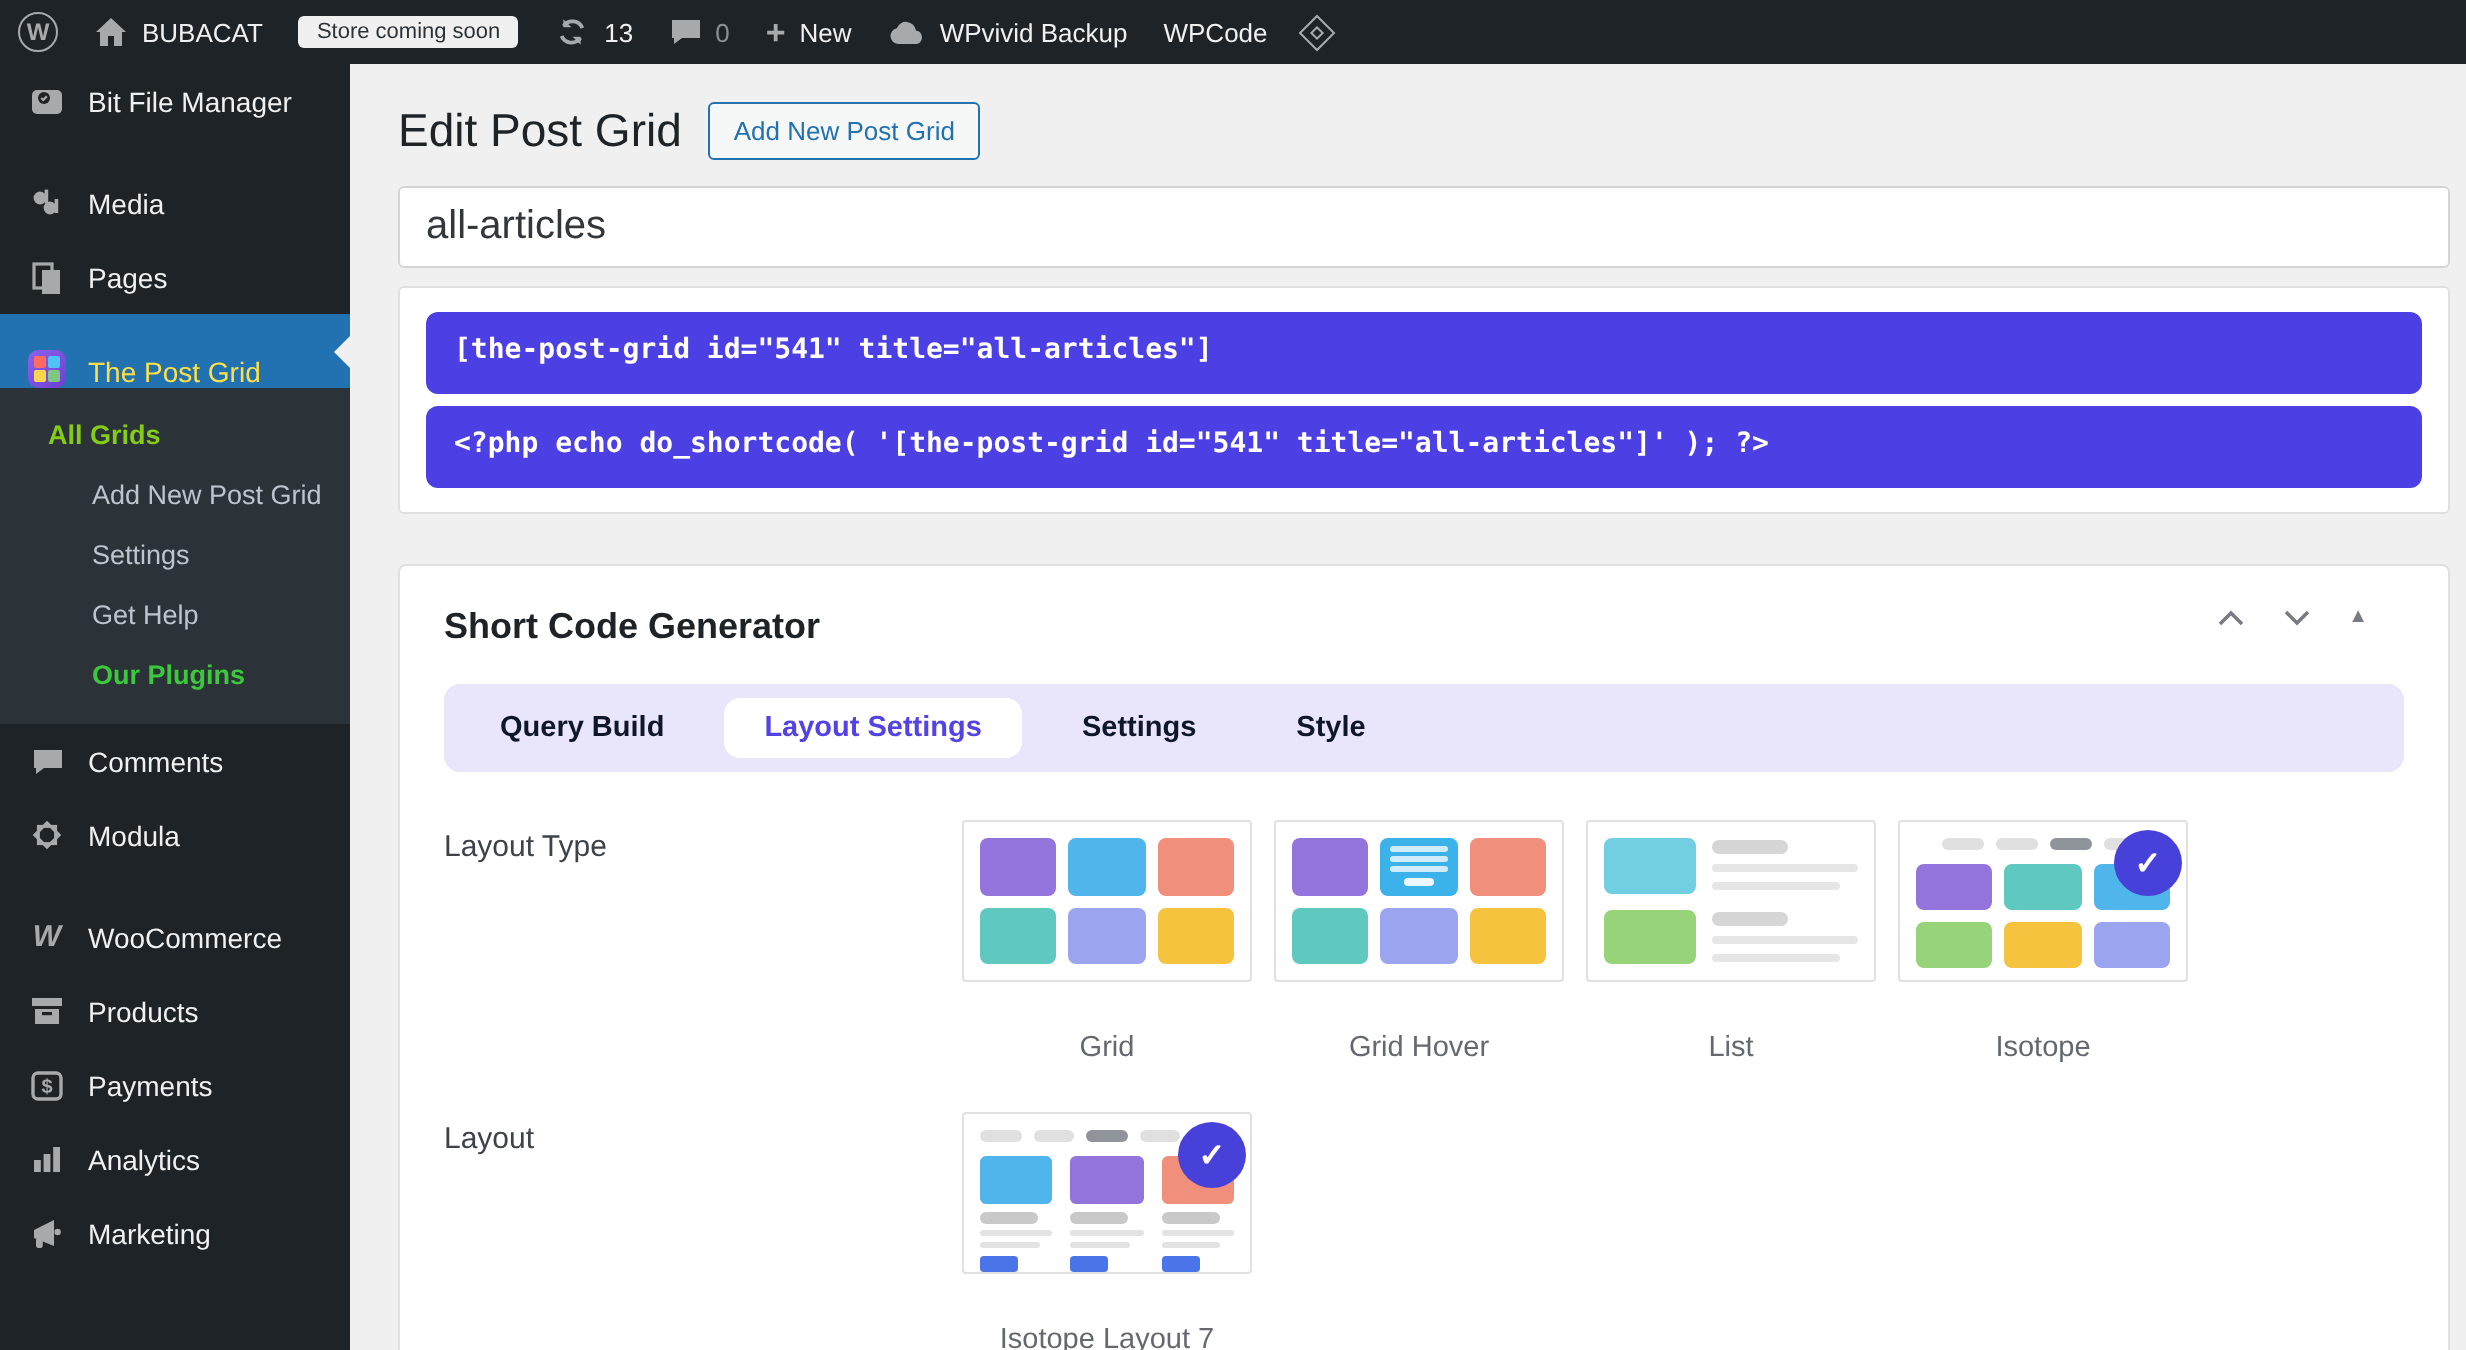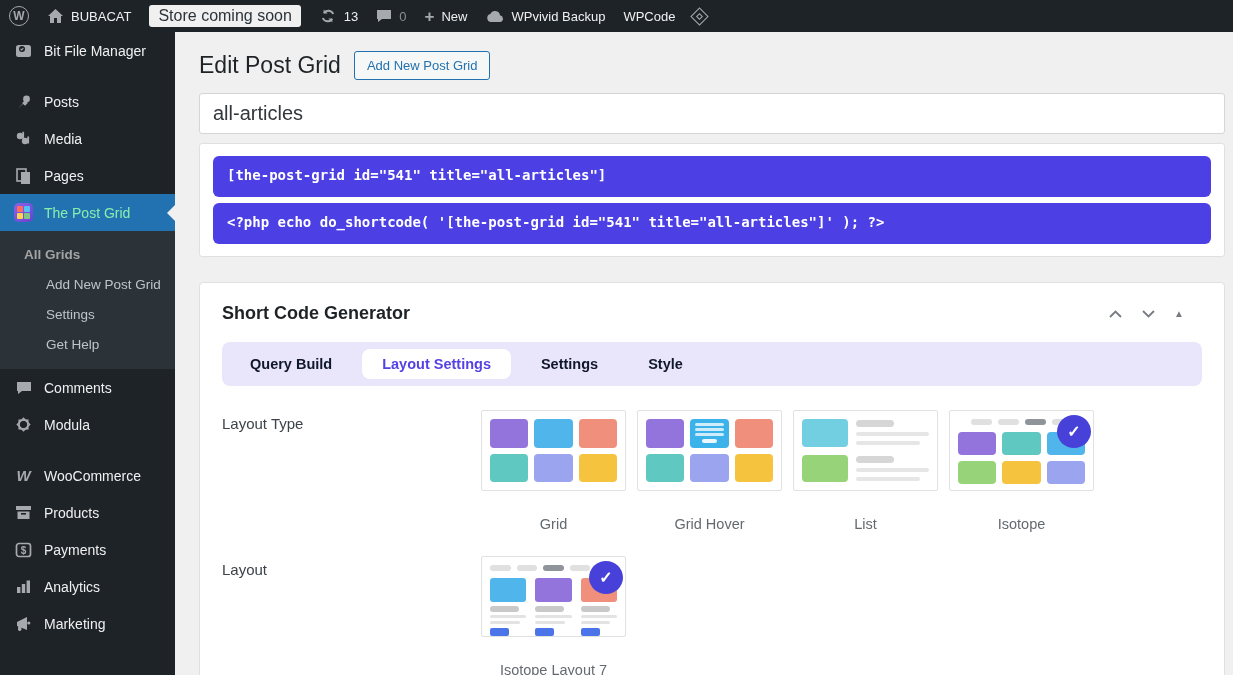--- a/index.html
+++ b/index.html
@@ -3,54 +3,54 @@
 <meta charset="utf-8">
 <style>
   * { margin:0; padding:0; box-sizing:border-box; }
   html,body { width:1233px; height:675px; overflow:hidden; font-family:"Liberation Sans",sans-serif; background:#f0f0f1; }
 
   
   #adminbar { position:fixed; top:0; left:0; width:1233px; height:32px; background:#1d2327; display:flex; align-items:center; color:#f0f0f1; font-size:13px; z-index:50; }
   .ab-item { display:flex; align-items:center; gap:7px; padding:0 9px; height:32px; cursor:pointer; white-space:nowrap; }
   .ab-icon { display:flex; align-items:center; justify-content:center; color:#a7aaad; }
   .wp-logo { width:20px; height:20px; border:1.6px solid #a7aaad; border-radius:50%; display:flex; align-items:center; justify-content:center; font-size:12px; font-weight:700; color:#a7aaad; }
-  .store-pill { background:#f0f0f1; color:#2c3338; border-radius:3px; padding:2px 9px; font-size:16px; }
+  .store-pill { background:#f0f0f1; color:#2c3338; border-radius:3px; padding:2px 9px; font-size:11px; }
   .count-dim { color:#8c8f94; }
   .plus-glyph { font-size:17px; font-weight:700; color:#a7aaad; line-height:1; }
   .diamond { width:13px; height:13px; border:1.5px solid #a7aaad; transform:rotate(45deg); display:flex; align-items:center; justify-content:center; }
   .diamond i { display:block; width:5px; height:5px; border:1px solid #a7aaad; }
 
   
   #sidebar { position:fixed; top:32px; left:0; width:175px; height:643px; background:#1d2327; color:#f0f0f1; font-size:14px; }
   .menu-item { display:flex; align-items:center; gap:10px; padding:0 10px 0 13px; height:37px; cursor:pointer; position:relative; }
   .mi-icon { width:21px; display:flex; justify-content:center; align-items:center; color:#a7aaad; flex:none; }
-  .menu-item.active { background:#2271b1; color:#86efac; }
+  .menu-item.active { background:#2271b1; color:#fde047;align-items:flex-end; }
   .menu-item.active::after { content:''; position:absolute; right:-1px; top:50%; margin-top:-9px; border:9px solid transparent; border-right-color:#f0f0f1; border-left-width:0; }
   .menu-gap { height:14px; }
   .submenu { background:#2c3338; padding:8px 0 10px; }
   .submenu-item { padding:7.5px 12px 7.5px 46px; color:#bcc5ce; font-size:13.5px; cursor:pointer; }
-  .submenu-item.current { color:#a3a3a3; font-weight:700;padding-left:24px; }
+  .submenu-item.current { color:#84cc16; font-weight:700;padding-left:24px; }
   .submenu-item.highlight { color:#3dc73d; font-weight:700; }
   .tpg-icon { width:19px; height:19px; border-radius:5px; background:linear-gradient(135deg,#8a63e8,#6d3fd4); display:grid; grid-template-columns:6px 6px; grid-template-rows:6px 6px; gap:1px; align-content:center; justify-content:center; }
   .tpg-icon b { border-radius:1px; }
   .woo-w { font-weight:700; font-style:italic; font-size:15px; color:#a7aaad; }
 
   
   #content { position:absolute; top:32px; left:175px; width:1058px; height:643px; background:#f0f0f1; padding:10px 8px 0 24px; }
   .page-header { display:flex; align-items:center; gap:13px; margin:4px 0 0; height:38px; }
   .page-title { font-size:23px; font-weight:400; color:#1d2327; }
   .add-new-btn { font-size:13px; color:#2271b1; background:#f6f7f7; border:1px solid #2271b1; border-radius:3px; padding:6px 12px; cursor:pointer; font-family:inherit; }
   .title-input { display:block; width:1026px; height:41px; margin-top:9px; border:1px solid #d5d5d5; border-radius:3px; background:#fff; font-size:20px; color:#32373c; padding:0 13px; font-family:inherit; }
   .card { background:#fff; border:1px solid #e0e0e0; border-radius:3px; }
   .shortcode-card { margin-top:9px; width:1026px; padding:12px 13px; }
   .code-block { background:#4c3fe4; border-radius:6px; color:#fff; font-family:"DejaVu Sans Mono",monospace; font-weight:700; font-size:14px; padding:11px 14px; height:41px; cursor:pointer; white-space:nowrap; overflow:hidden; }
   .code-block + .code-block { margin-top:6px; }
 
   .generator-card { margin-top:25px; width:1026px; border-radius:4px; padding:20px 22px 40px; }
-  .gen-header { display:flex; align-items:center; justify-content:space-between; }
+  .gen-header { display:flex; align-items:flex-start; justify-content:space-between; }
   .gen-title { font-size:18px; font-weight:700; color:#1d2327; }
   .gen-controls { display:flex; align-items:center; gap:18px; margin-right:18px; color:#787c82; }
   .gen-controls svg { cursor:pointer; }
   .tri-up { font-size:10px; color:#787c82; cursor:pointer; }
 
   .tabbar { margin-top:18px; background:#e9e5fb; border-radius:8px; padding:7px 8px; display:flex; gap:10px; }
   .tab { font-size:14.5px; font-weight:600; color:#0f172a; padding:7px 20px; border-radius:8px; cursor:pointer; }
   .tab.active { background:#fff; color:#5443e4; }
 
   .field-row { display:flex; margin-top:24px; }
@@ -158,30 +158,20 @@
           <rect x="1" y="2" width="15" height="12" rx="2.5" fill="#a7aaad"></rect>
           <circle cx="7" cy="6" r="3" fill="#1d2327"></circle>
           <path d="M5.6 6l1 1 1.8-1.8" stroke="#a7aaad" stroke-width="1.1" fill="none"></path>
         </svg>
     </span>
     <span>Bit File Manager</span>
   </div>
   <div class="menu-gap"></div>
   <div class="menu-item">
     <span class="mi-icon">
-      <svg width="16" height="16" viewBox="0 0 16 16">
-          <circle cx="10.5" cy="5" r="3.4" fill="#a7aaad"></circle>
-          <path d="M8.6 7.8L2 14.5l5-4.4z" fill="#a7aaad"></path>
-          <rect x="7" y="7" width="4" height="4" transform="rotate(45 9 9)" fill="#a7aaad"></rect>
-        </svg>
-    </span>
-    <span>Posts</span>
-  </div>
-  <div class="menu-item">
-    <span class="mi-icon">
       <svg width="17" height="15" viewBox="0 0 17 15">
           <circle cx="5" cy="5" r="3.2" fill="#a7aaad"></circle>
           <rect x="7.3" y="0.8" width="1.8" height="7" fill="#a7aaad"></rect>
           <circle cx="10" cy="10" r="3.2" fill="#a7aaad"></circle>
           <rect x="12.3" y="5.5" width="1.8" height="7" fill="#a7aaad"></rect>
         </svg>
     </span>
     <span>Media</span>
   </div>
   <div class="menu-item">
@@ -202,20 +192,21 @@
           <b style="background:#81c784"></b>
         </span>
     </span>
     <span>The Post Grid</span>
   </div>
   <div class="submenu">
     <div class="submenu-item current">All Grids</div>
     <div class="submenu-item">Add New Post Grid</div>
     <div class="submenu-item">Settings</div>
     <div class="submenu-item">Get Help</div>
+    <div class="submenu-item highlight">Our Plugins</div>
   </div>
   <div class="menu-item">
     <span class="mi-icon">
       <svg width="16" height="16" viewBox="0 0 16 16">
           <path d="M1 2h14v9H6l-4 3v-3H1z" fill="#a7aaad"></path>
         </svg>
     </span>
     <span>Comments</span>
   </div>
   <div class="menu-item">

